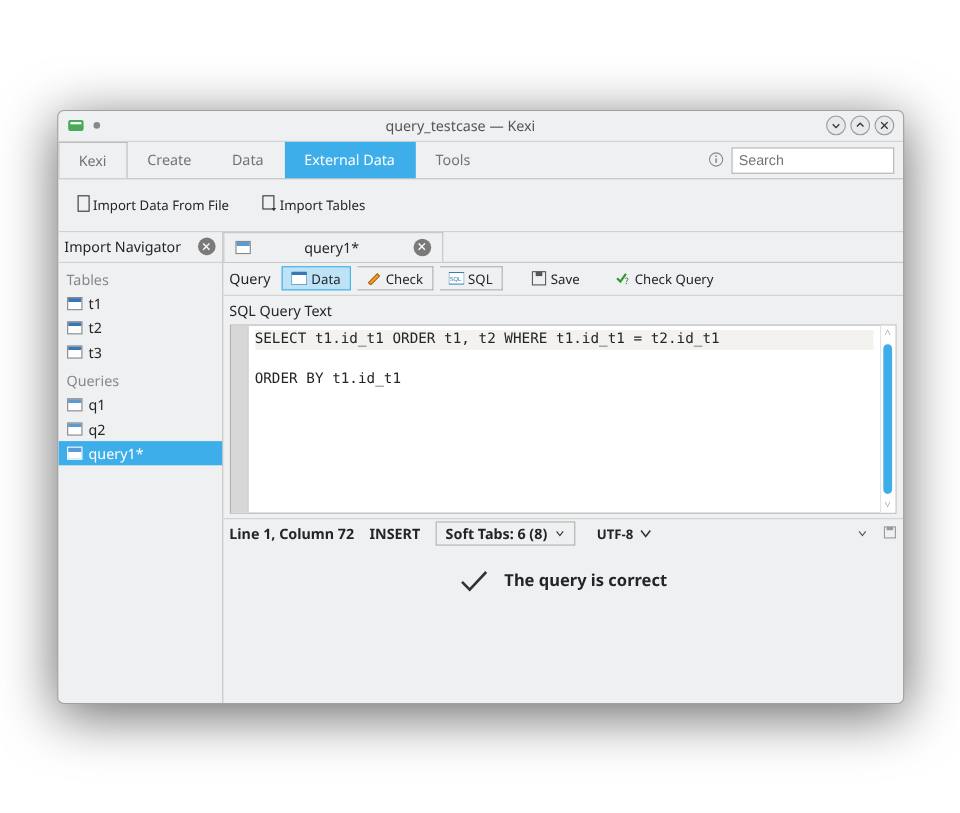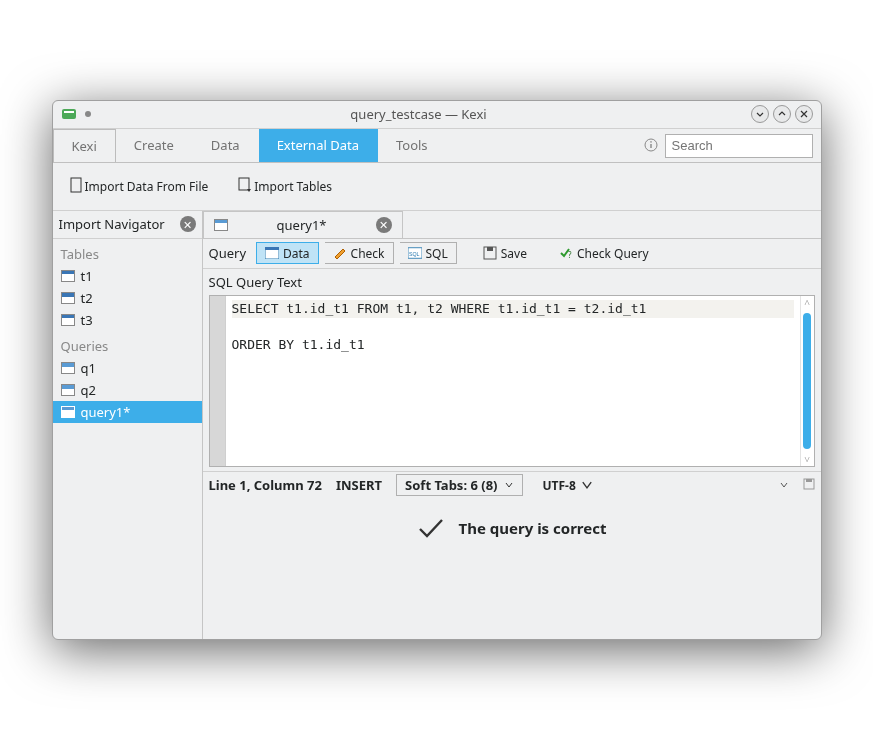--- a/index.html
+++ b/index.html
@@ -324,21 +324,21 @@
               <text x="9" y="12" font-size="8" fill="#2a6f2a">?</text>
             </svg>
           <span>Check Query</span>
         </div>
       </div>
 
       <div class="section-title">SQL Query Text</div>
       <div class="editor-wrap">
         <div class="editor">
           <div class="gutter"></div>
-          <div class="code"><span class="cur-line"><span class="kw">SELECT</span><span> t1.id_t1 </span><span class="kw">FROM</span><span> t1, t2 </span><span class="kw">WHERE</span><span> t1.id_t1 = t2.id_t1</span></span>
+          <div class="code"><span class="cur-line"><span class="kw">SELECT</span><span> t1.id_t1 </span><span class="kw">ORDER</span><span> t1, t2 </span><span class="kw">WHERE</span><span> t1.id_t1 = t2.id_t1</span></span>
 <span class="kw">ORDER BY</span><span> t1.id_t1</span></div>
           <div class="scroll-track">
             <span class="scroll-caret">˄</span>
             <div class="scroll-thumb"></div>
             <span class="scroll-caret">˅</span>
           </div>
         </div>
       </div>
 
       <div class="statusbar">

